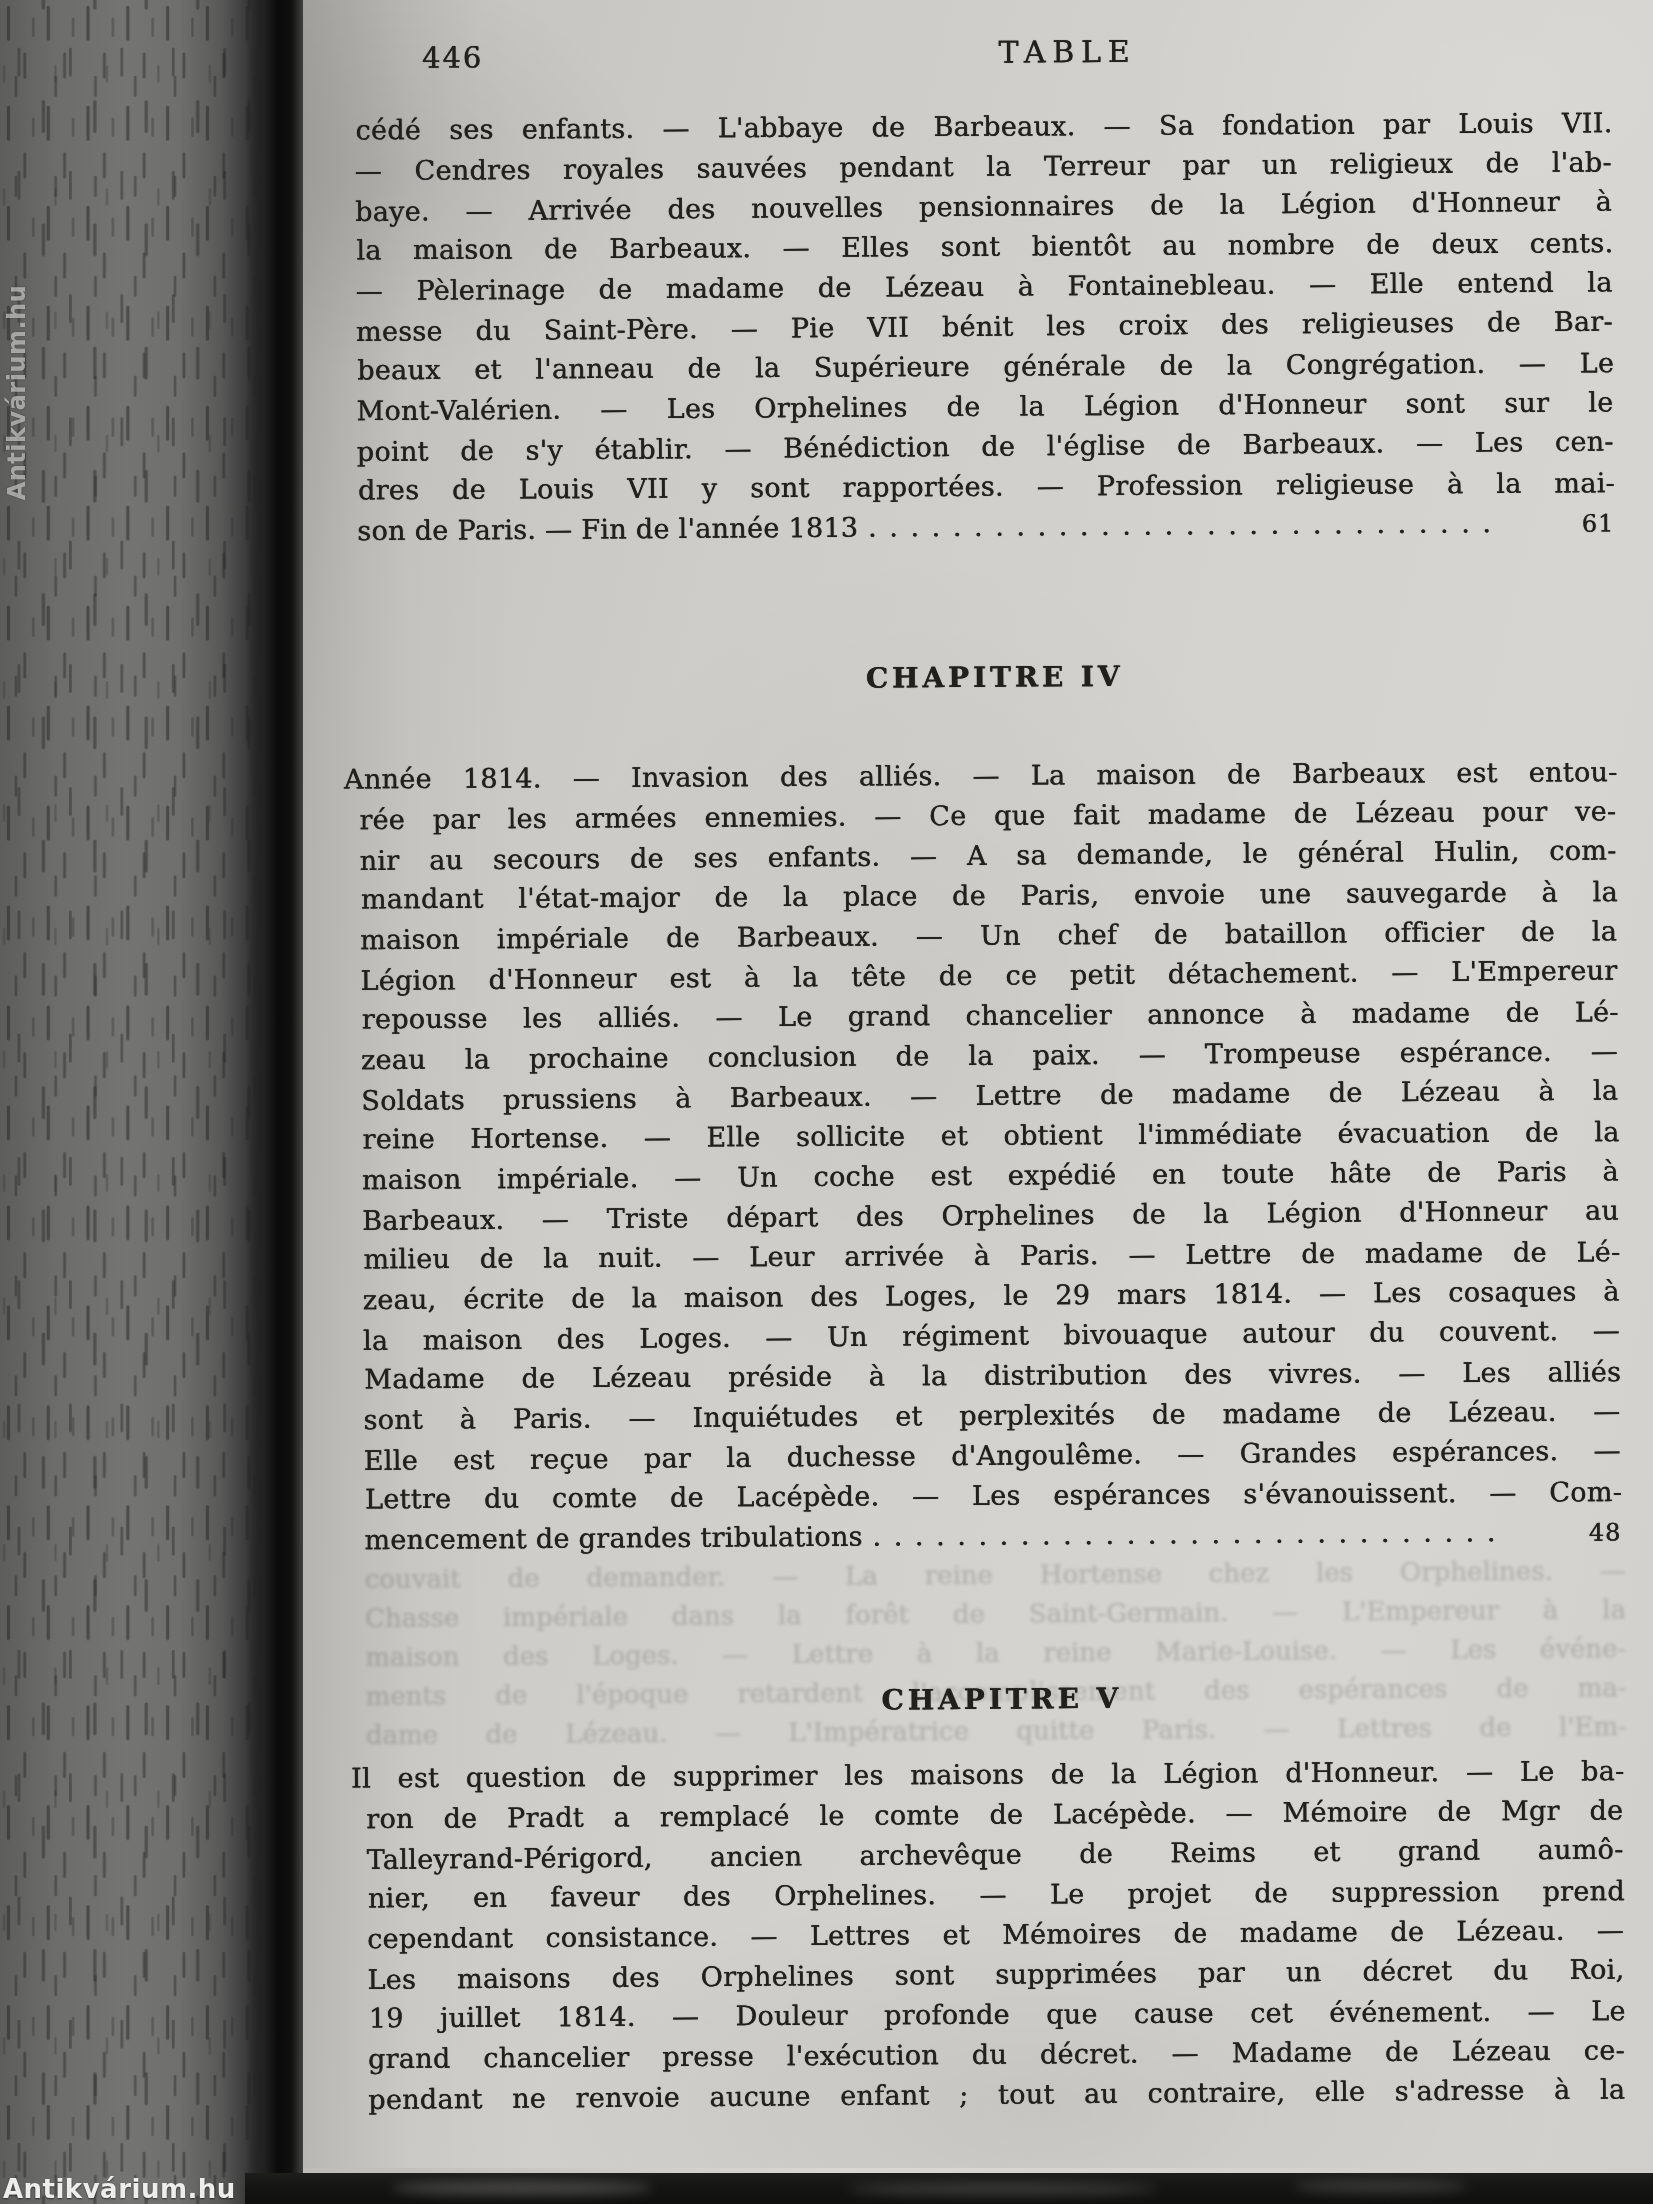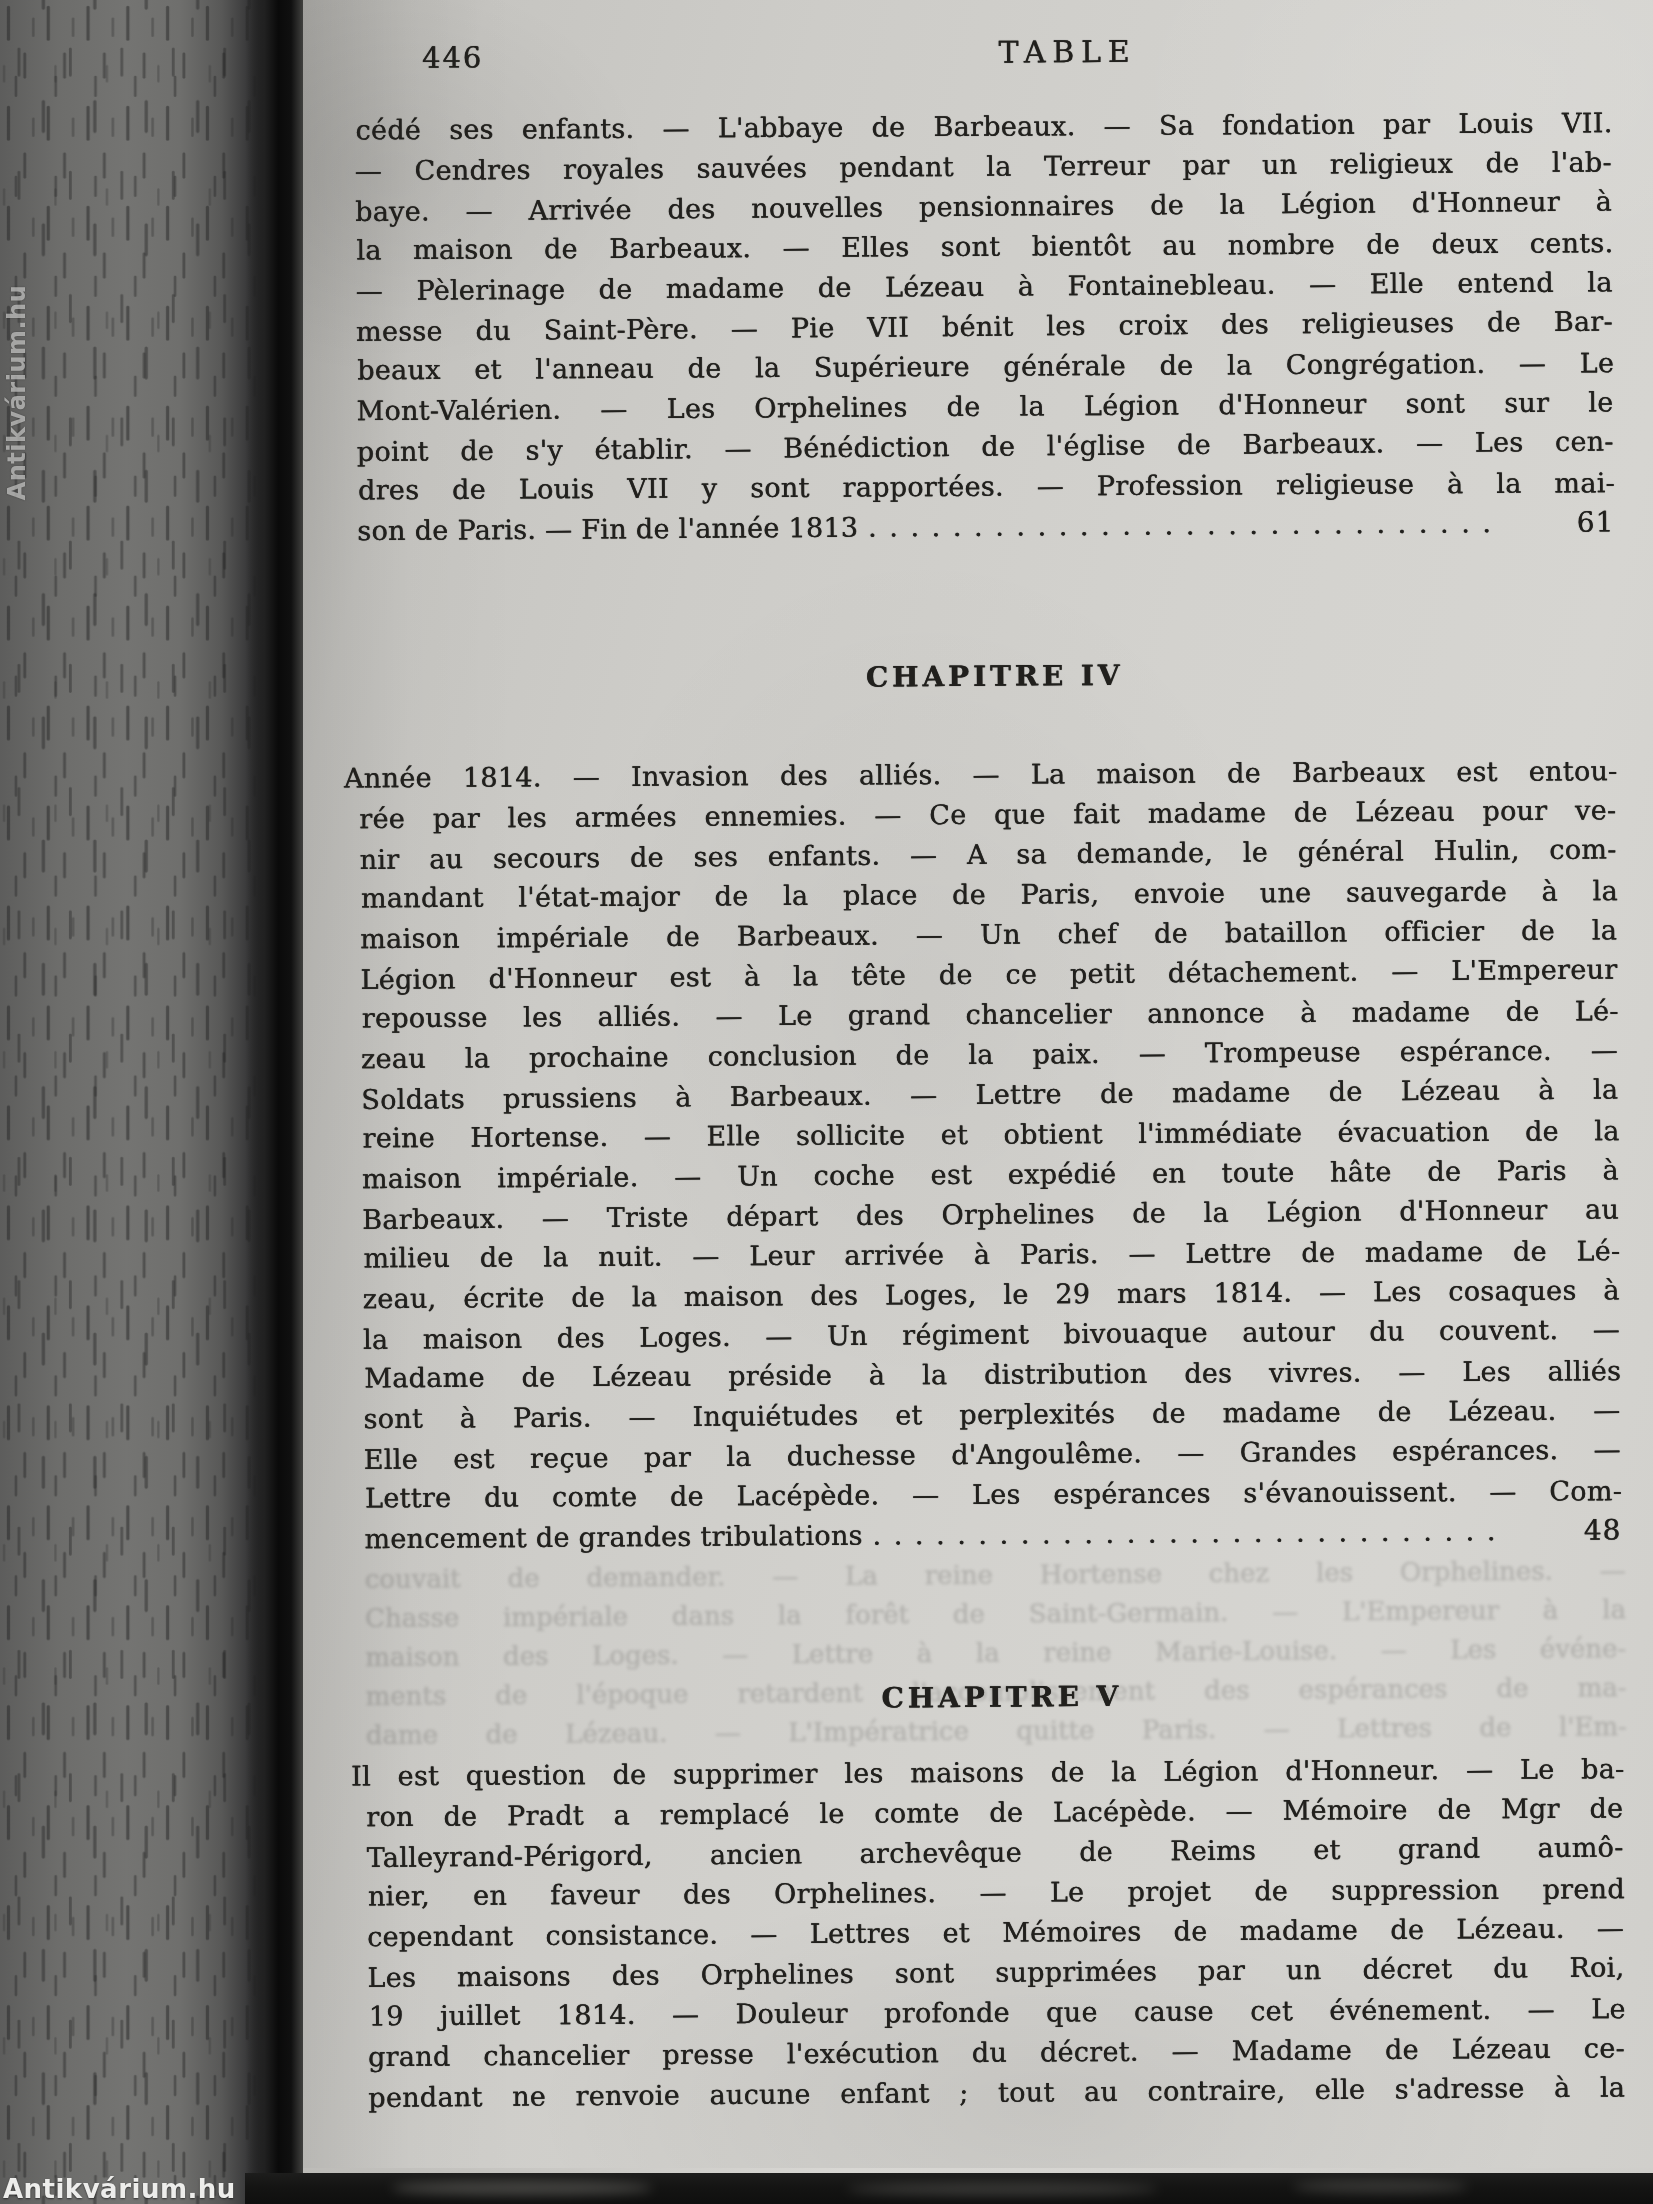--- a/index.html
+++ b/index.html
@@ -62,21 +62,21 @@
   .lines .line:nth-child(3n){transform:rotate(-0.08deg);}
   .lines .line:nth-child(3n+1){transform:rotate(0.07deg) translateX(1px);}
   .entry--hanging .lines .line:first-child{margin-left:-16.5px;}
   .entry--cont{margin-top:31px;}
   .entry--ch4{margin-top:60px;}
   .entry--ch5{margin-top:37px;}
   .leader{display:flex;align-items:baseline;text-align-last:auto;}
   .leader .ltext{white-space:nowrap;}
   .leader .dots{flex:1;overflow:hidden;white-space:nowrap;letter-spacing:12.6px;
     margin:0 5.8px 0 9.7px;font-size:27px;}
-  .leader .pgref{white-space:nowrap;font-size:28px;letter-spacing:1px;}
+  .leader .pgref{white-space:nowrap;font-size:24px;letter-spacing:1px;}
   
   .chapter-heading{
     position:relative;z-index:3;margin:0;text-align:center;
     font-size:28px;font-weight:bold;letter-spacing:3.9px;line-height:37px;
     transform:translateX(7.8px);
   }
   .chapter-heading.ch4{margin-top:111px;}
   .chapter-heading.ch5{margin-top:124px;}
   
   .ghost{

